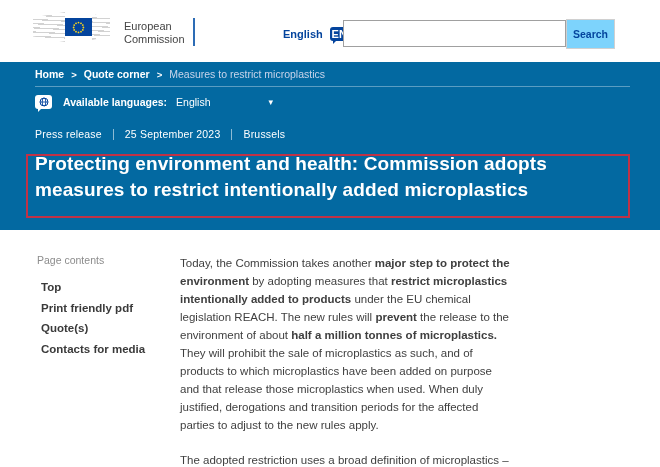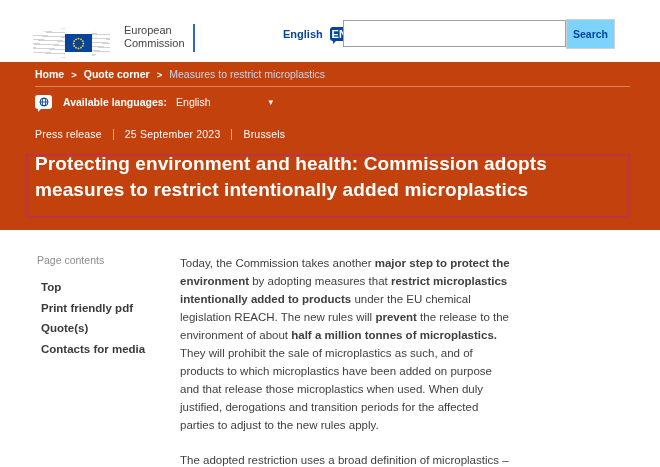--- a/index.html
+++ b/index.html
@@ -4,21 +4,21 @@
 <style>
   * { margin:0; padding:0; box-sizing:border-box; }
   html,body { background:#ffffff; }
   .page {
     position:relative; width:660px; height:467px; overflow:hidden;
     background:#ffffff; font-family:"Liberation Sans", sans-serif;
   }
 
   
   .site-header { position:relative; height:62px; background:#ffffff; }
-  .logo { position:absolute; left:33px; top:24px; display:flex; align-items:flex-start; cursor:pointer; }
+  .logo { position:absolute; left:33px; top:8px; display:flex; align-items:flex-end; cursor:pointer; }
   .logo-mark { position:relative; width:82px; height:38px; display:flex; align-items:center; }
   .stripes { height:30px; background:repeating-linear-gradient(183deg,#d2d2d2 0 1.3px,#ffffff 1.3px 4.2px); }
   .stripes.left  { width:32px; clip-path:polygon(0 18%,100% 0,100% 100%,0 82%); }
   .stripes.right { width:18px; height:26px; clip-path:polygon(0 0,100% 14%,100% 86%,0 100%); }
   .flag { width:27px; height:18px; background:#04449D; flex:none; display:flex; align-items:center; justify-content:center; }
   .org { font-size:11px; line-height:1.2; color:#444444; margin-left:9px; }
   .logo-divider { width:2px; height:28px; background:#2d6cb5; margin-left:8px; }
 
   .header-lang { position:absolute; left:283px; top:27px; display:flex; align-items:center; cursor:pointer; }
   .lang-label { font-size:11px; font-weight:700; color:#04449D; }
@@ -29,21 +29,21 @@
     border:3px solid transparent; border-top-color:#04449D; border-left-color:#04449D; }
 
   .search-input { position:absolute; left:343px; top:20px; width:223px; height:27px;
     border:1px solid #a0a0a0; background:#ffffff; font-size:11px; padding:0 7px;
     font-family:"Liberation Sans",sans-serif; }
   .search-btn { position:absolute; left:566px; top:19px; width:49px; height:30px;
     background:#7dd3fc; border:1px solid #d0d0d0; color:#04449D; font-weight:700;
     font-size:10.5px; cursor:pointer; font-family:"Liberation Sans",sans-serif; }
 
   
-  .blue-band { height:168px; background:#c2410c; color:#ffffff; overflow:hidden; }
+  .blue-band { height:168px; background:#0369a1; color:#ffffff; overflow:hidden; }
   .breadcrumb { margin:0 30px 0 35px; height:25px; display:flex; align-items:center;
     font-size:10.5px; border-bottom:1px solid rgba(255,255,255,.35); }
   .crumb { color:#ffffff; font-weight:700; text-decoration:none; cursor:pointer; }
   .crumb.current { font-weight:400; color:#c9d4ea; cursor:default; }
   .crumb-sep { margin:0 7px; font-weight:700; font-size:9.5px; color:#ffffff; }
 
   .langbar { margin:8px 35px 0; display:flex; align-items:center; font-size:10.5px; cursor:pointer; }
   .langbar-icon { position:relative; width:17px; height:14px; background:#ffffff; border-radius:3px;
     display:flex; align-items:center; justify-content:center; margin-right:11px; }
   .langbar-icon::after { content:""; position:absolute; left:3px; bottom:-3px;

